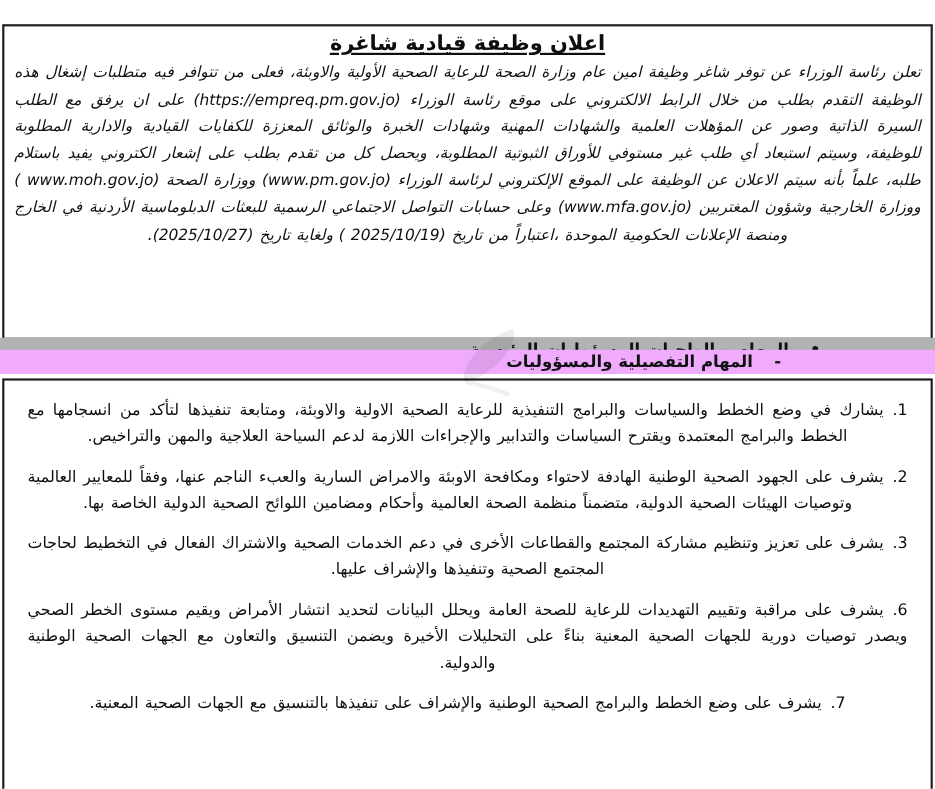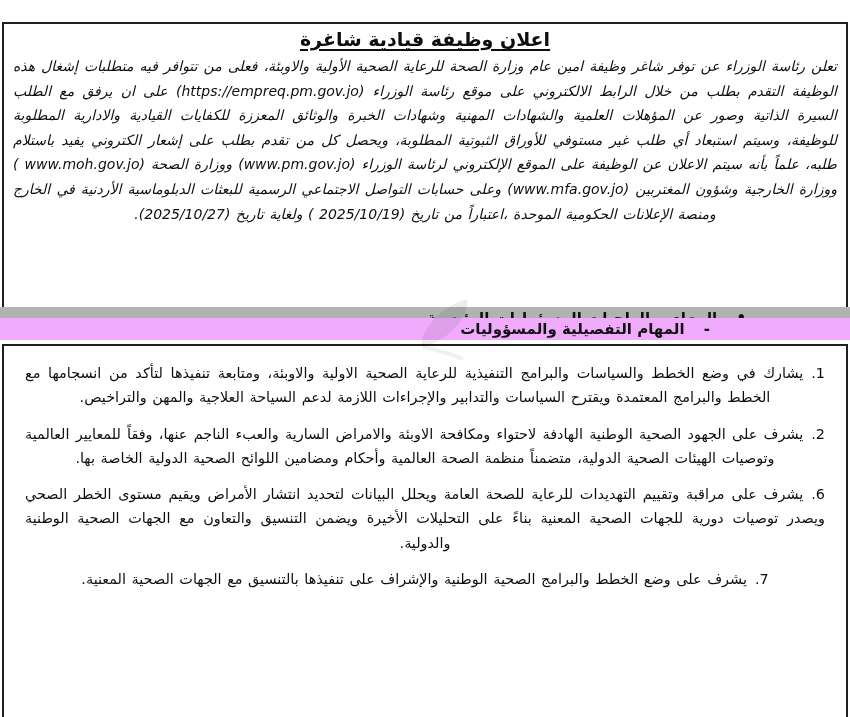--- a/index.html
+++ b/index.html
@@ -74,20 +74,23 @@
   </svg>
 
   <div class="duties-box">
     <p class="duty">
       <span class="num">1.</span><span>يشارك في وضع الخطط والسياسات والبرامج التنفيذية للرعاية الصحية الاولية والاوبئة، ومتابعة تنفيذها لتأكد من انسجامها مع الخطط والبرامج المعتمدة ويقترح السياسات والتدابير والإجراءات اللازمة لدعم السياحة العلاجية والمهن والتراخيص.</span>
     </p>
     <p class="duty">
       <span class="num">2.</span><span>يشرف على الجهود الصحية الوطنية الهادفة لاحتواء ومكافحة الاوبئة والامراض السارية والعبء الناجم عنها، وفقاً للمعايير العالمية وتوصيات الهيئات الصحية الدولية، متضمناً منظمة الصحة العالمية وأحكام ومضامين اللوائح الصحية الدولية الخاصة بها.</span>
     </p>
     <p class="duty">
+      <span class="num">3.</span><span>يشرف على تعزيز وتنظيم مشاركة المجتمع والقطاعات الأخرى في دعم الخدمات الصحية والاشتراك الفعال في التخطيط لحاجات المجتمع الصحية وتنفيذها والإشراف عليها.</span>
+    </p>
+    <p class="duty">
       <span class="num">6.</span><span>يشرف على مراقبة وتقييم التهديدات للرعاية للصحة العامة ويحلل البيانات لتحديد انتشار الأمراض ويقيم مستوى الخطر الصحي ويصدر توصيات دورية للجهات الصحية المعنية بناءً على التحليلات الأخيرة ويضمن التنسيق والتعاون مع الجهات الصحية الوطنية والدولية.</span>
     </p>
     <p class="duty">
       <span class="num">7.</span><span>يشرف على وضع الخطط والبرامج الصحية الوطنية والإشراف على تنفيذها بالتنسيق مع الجهات الصحية المعنية.</span>
     </p>
   </div>
 
 </div>
 
 </body></html>

